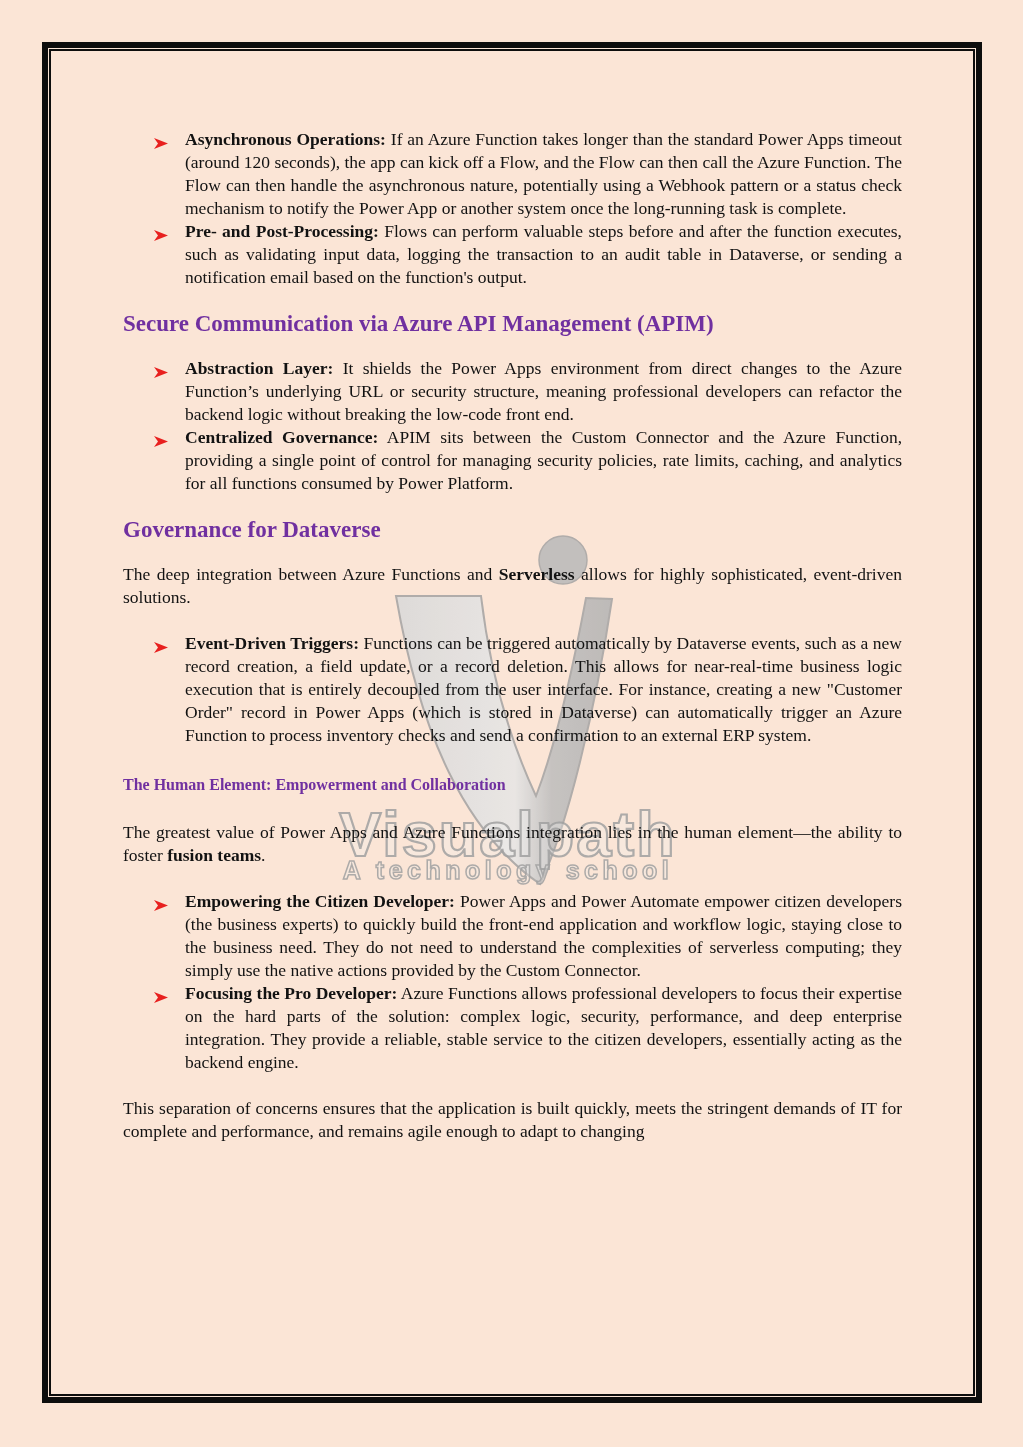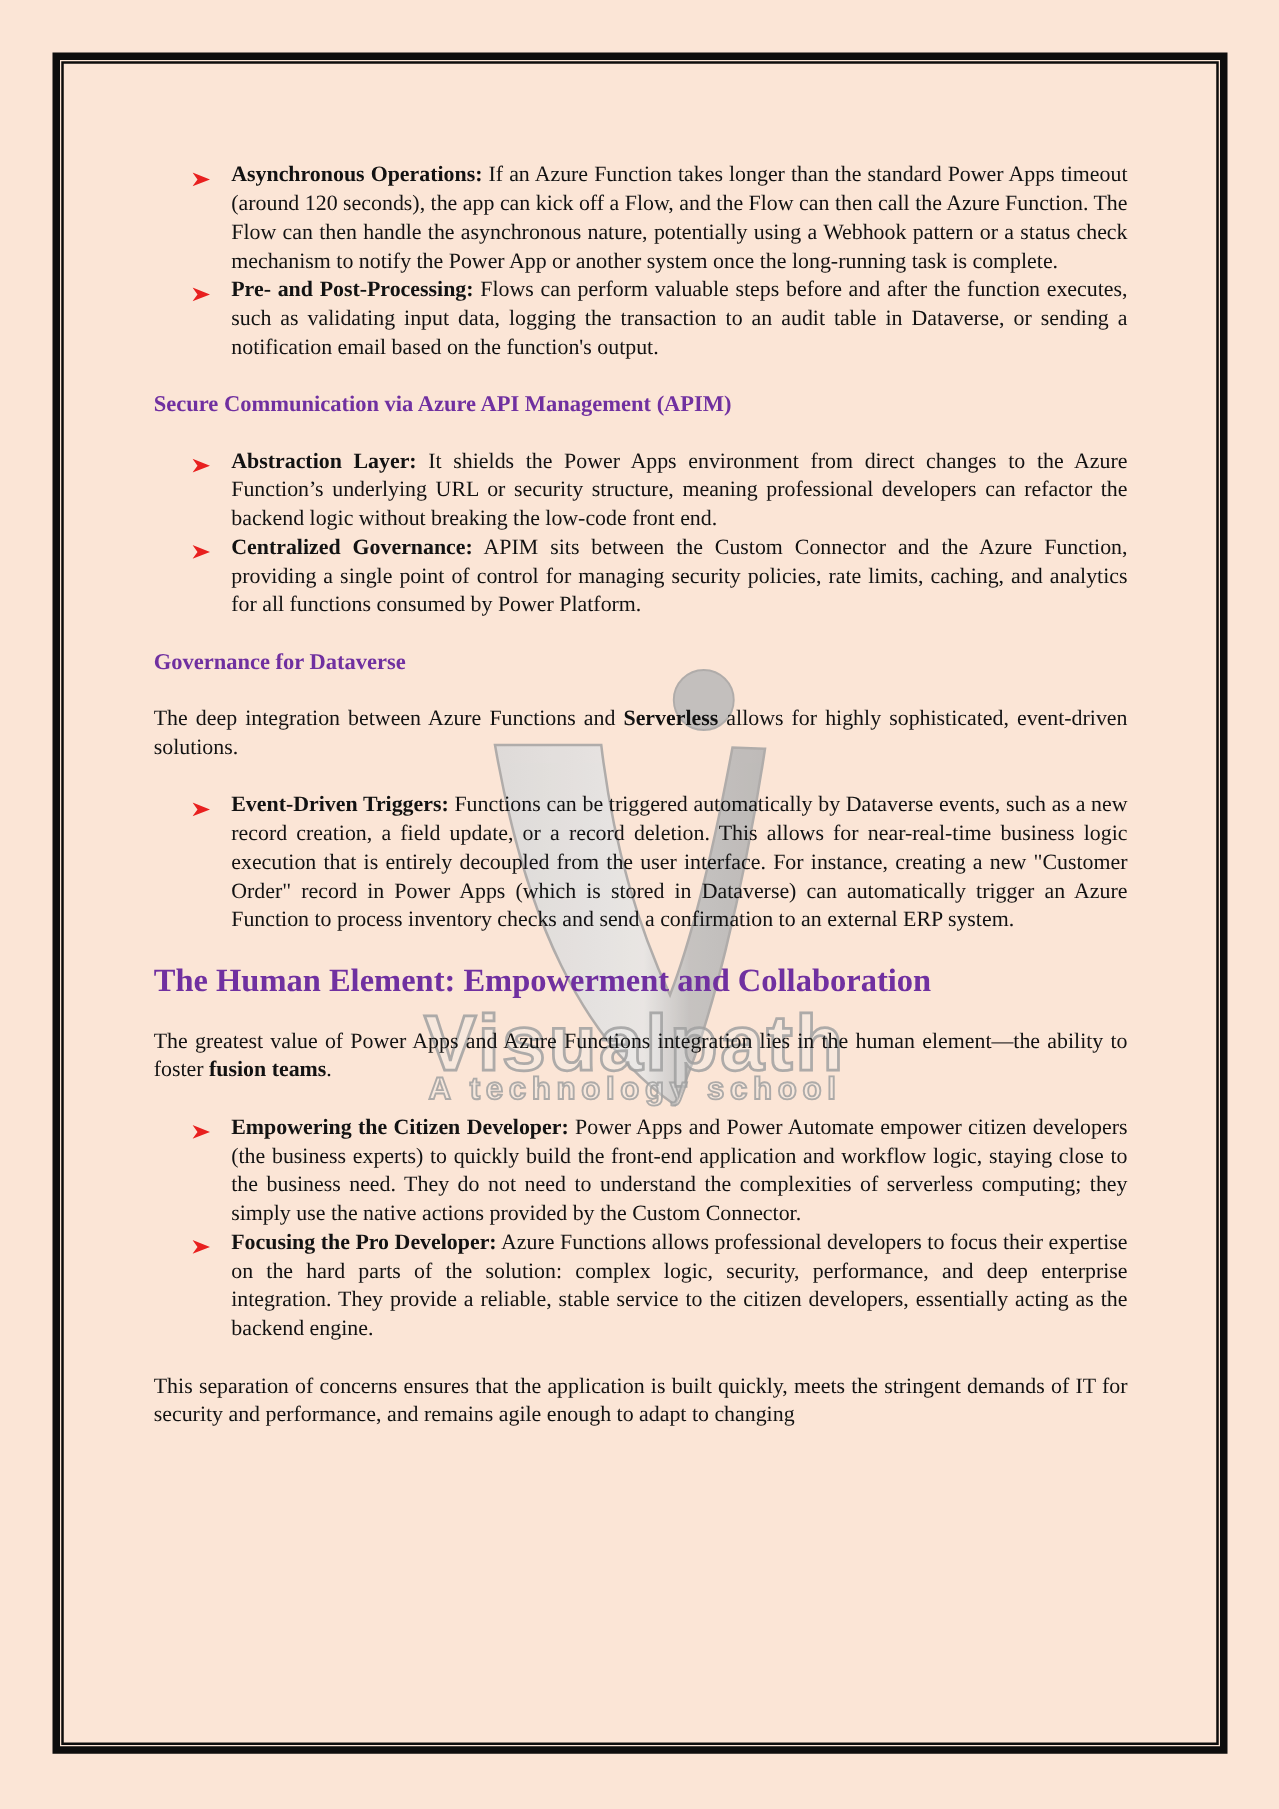--- a/index.html
+++ b/index.html
@@ -50,28 +50,28 @@
     text-align: justify;
   }
   ul.bullets .arrow {
     position: absolute; left: 31px; top: 5px;
   }
   .lead { font-weight: bold; }
   b { font-weight: bold; }
 
   h2.sec {
     color: #7030a0;
-    font-size: 18px;
+    font-size: 23px;
     line-height: 23px;
     margin: 10px 0 22px 0;
     font-weight: bold;
   }
   h1.big {
     color: #7030a0;
-    font-size: 26px;
+    font-size: 16px;
     line-height: 30px;
     margin: 6px 0 21px 0;
     font-weight: bold;
   }
   a.doclink {
     color: #2323de;
     font-weight: bold;
     font-style: italic;
     text-decoration: underline;
     cursor: pointer;
@@ -185,16 +185,16 @@
       <li>
         <span class="arrow">
           <svg width="14" height="13" viewBox="0 0 14 13">
               <polygon points="0,1 14,6.5 0,12 4,6.5" fill="#e8201f"></polygon>
             </svg>
         </span>
         <span class="lead">Focusing the Pro Developer:</span><span> Azure Functions allows professional developers to focus their expertise on the hard parts of the solution: complex logic, security, performance, and deep enterprise integration. They provide a reliable, stable service to the citizen developers, essentially acting as the backend engine.</span>
       </li>
     </ul>
 
-    <p>This separation of concerns ensures that the application is built quickly, meets the stringent demands of IT for security and performance, and remains agile enough to adapt to changing</p>
+    <p>This separation of concerns ensures that the application is built quickly, meets the stringent demands of IT for complete and performance, and remains agile enough to adapt to changing</p>
 
   </main>
 </div>
 
 </body></html>

